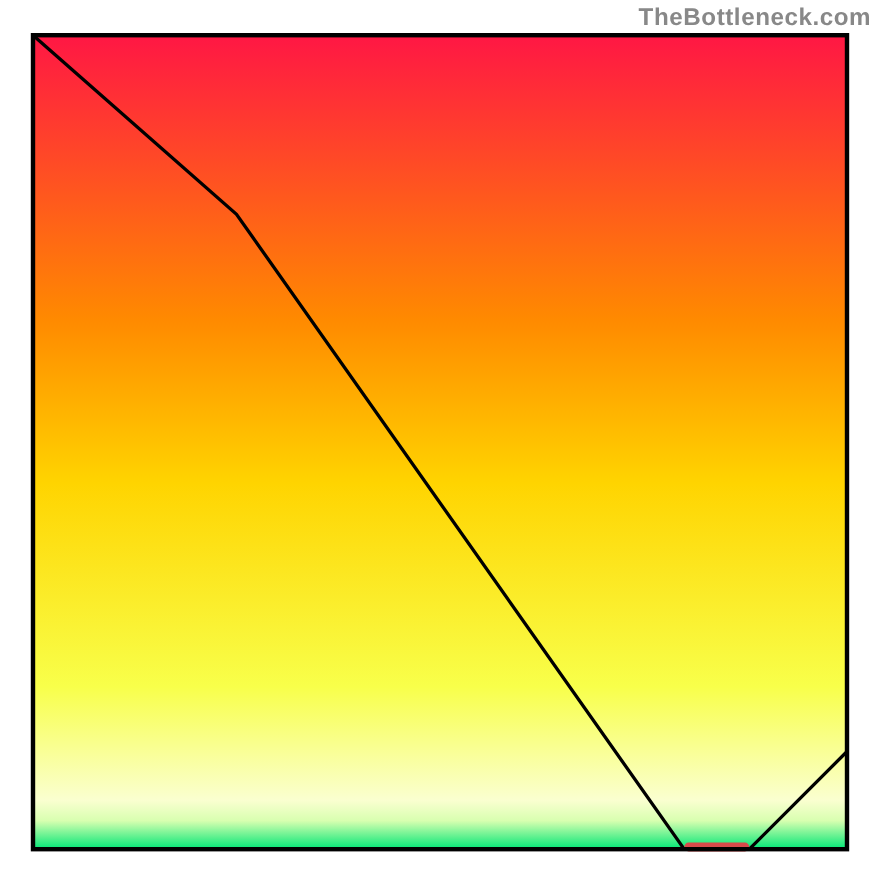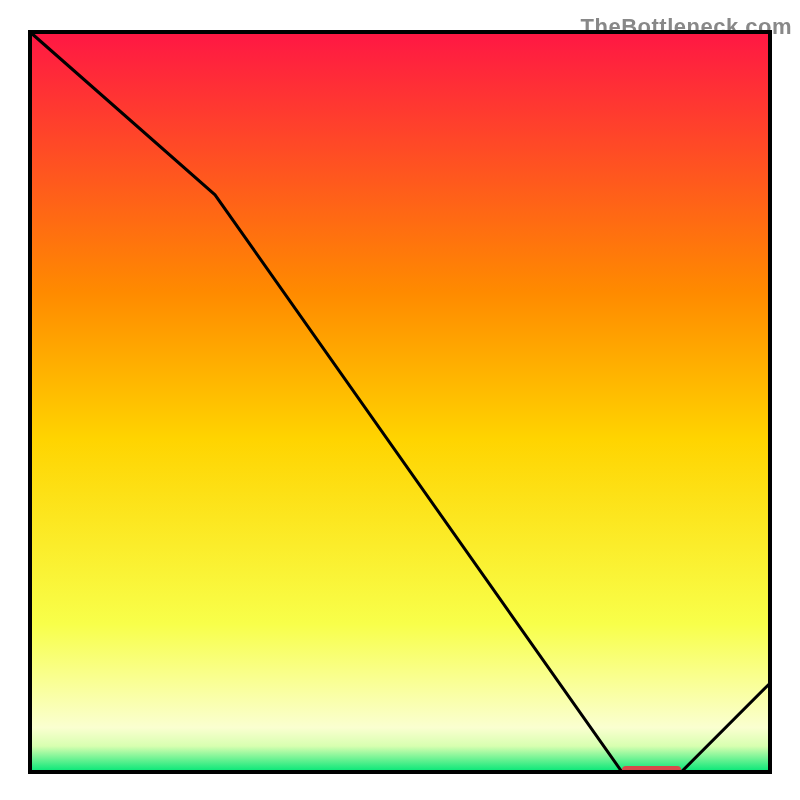--- a/index.html
+++ b/index.html
@@ -11,21 +11,21 @@
     font-family: Arial, Helvetica, sans-serif;
     overflow: hidden;
   }
   .stage {
     position: relative;
     width: 800px;
     height: 800px;
   }
   .attribution {
     position: absolute;
-    top: 14px;
+    top: 3px;
     right: 8px;
     font-size: 22px;
     font-weight: bold;
     color: #888888;
     letter-spacing: 0.5px;
   }
   .plot-svg {
     position: absolute;
     left: 0;
     top: 0;

